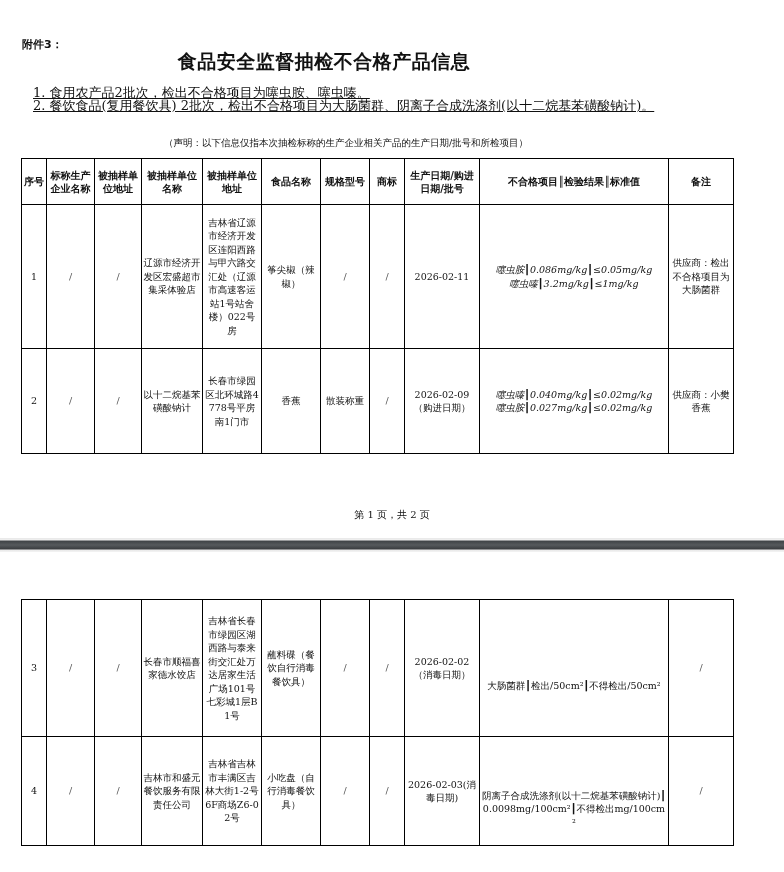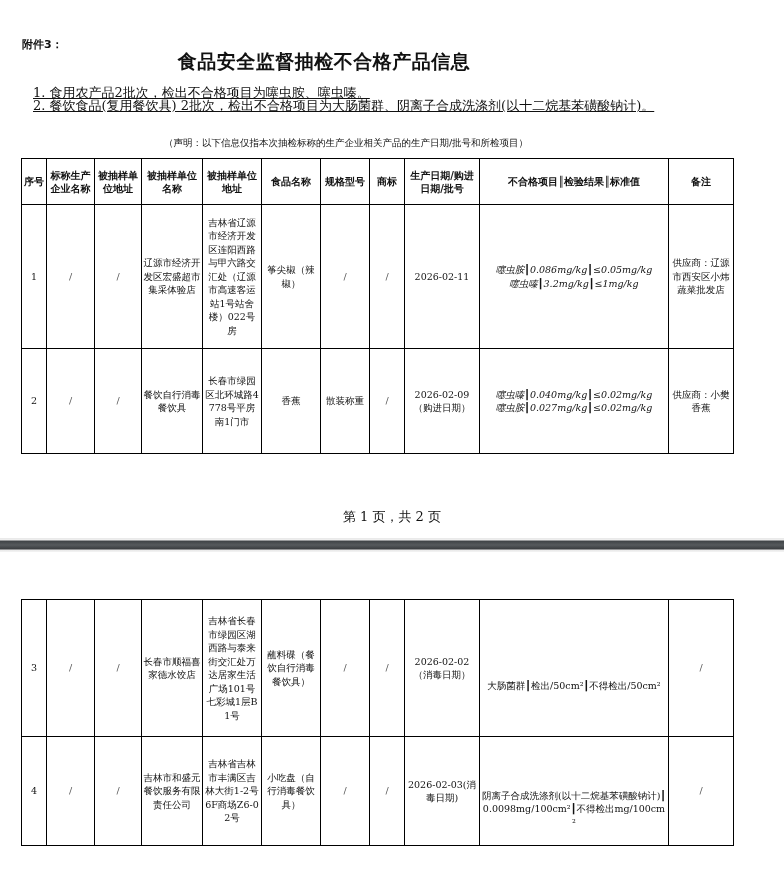--- a/index.html
+++ b/index.html
@@ -20,21 +20,21 @@
     position: absolute; left: 22px; top: 37px; font-size: 11px; font-weight: bold;
     font-family: "DejaVu Sans", "Liberation Sans", sans-serif;
   }
   .title {
     position: absolute; left: 0; width: 648px; top: 49px; text-align: center;
     font-size: 19px; font-weight: bold; letter-spacing: 0.5px;
     font-family: Liberation Sans, sans-serif;
   }
   .notes { position: absolute; left: 33px; top: 86px; font-size: 13px; line-height: 13px; text-decoration: underline; }
   .decl { position: absolute; left: 0; width: 692px; top: 137px; text-align: center; font-size: 9.5px; }
-  .pager { position: absolute; left: 0; width: 784px; top: 508px; text-align: center; font-size: 13px; }
+  .pager { position: absolute; left: 0; width: 784px; top: 508px; text-align: center; font-size: 10px; }
 
   table.grid {
     position: absolute; left: 21px; border-collapse: collapse; table-layout: fixed;
     font-size: 9.5px; line-height: 13.5px;
   }
   table.grid td, table.grid th {
     border: 1.2px solid #000; text-align: center; vertical-align: middle;
     padding: 0 1px; word-break: break-all; overflow: hidden;
   }
   table.grid th {
@@ -94,27 +94,27 @@
       <td>辽源市经济开发区宏盛超市集采体验店</td>
       <td>吉林省辽源市经济开发区连阳西路与甲六路交汇处（辽源市高速客运站1号站舍楼）022号房</td>
       <td>筝尖椒（辣椒）</td>
       <td class="slash">/</td>
       <td class="slash">/</td>
       <td>2026-02-11</td>
       <td>
         <span class="result-line">噻虫胺┃0.086mg/kg┃≤0.05mg/kg</span>
         <span class="result-line">噻虫嗪┃3.2mg/kg┃≤1mg/kg</span>
       </td>
-      <td>供应商：辽源市西安区小炜蔬菜批发店</td>
+      <td>供应商：检出不合格项目为大肠菌群</td>
     </tr>
     <tr style="height:105px">
       <td>2</td>
       <td class="slash">/</td>
       <td class="slash">/</td>
-      <td>餐饮自行消毒餐饮具</td>
+      <td>以十二烷基苯磺酸钠计</td>
       <td>长春市绿园区北环城路4778号平房南1门市</td>
       <td>香蕉</td>
       <td>散装称重</td>
       <td class="slash">/</td>
       <td>2026-02-09（购进日期）</td>
       <td>
         <span class="result-line">噻虫嗪┃0.040mg/kg┃≤0.02mg/kg</span>
         <span class="result-line">噻虫胺┃0.027mg/kg┃≤0.02mg/kg</span>
       </td>
       <td>供应商：小樊香蕉</td>

